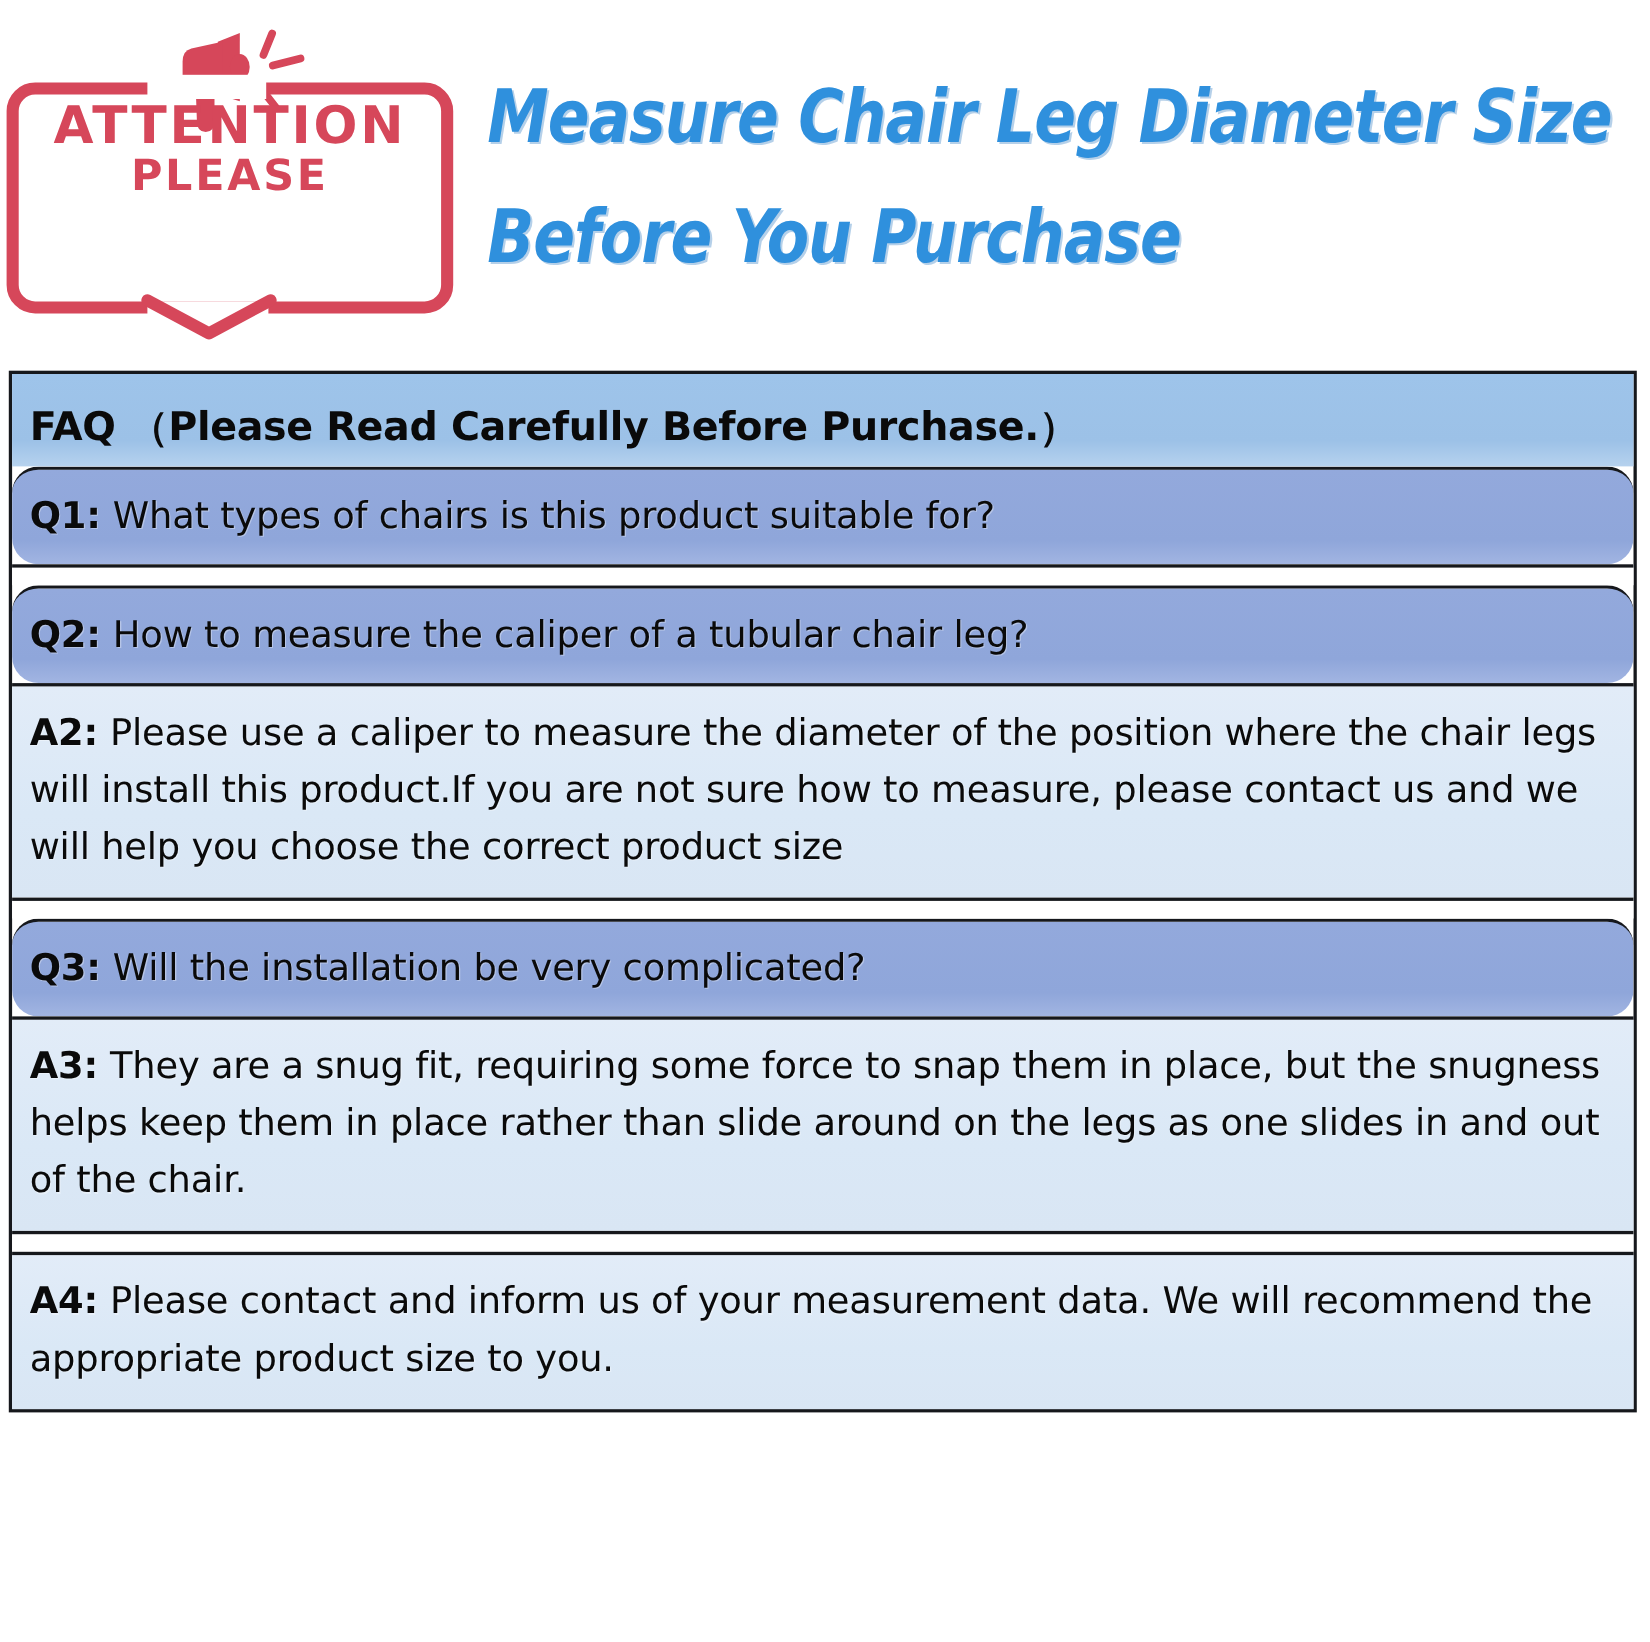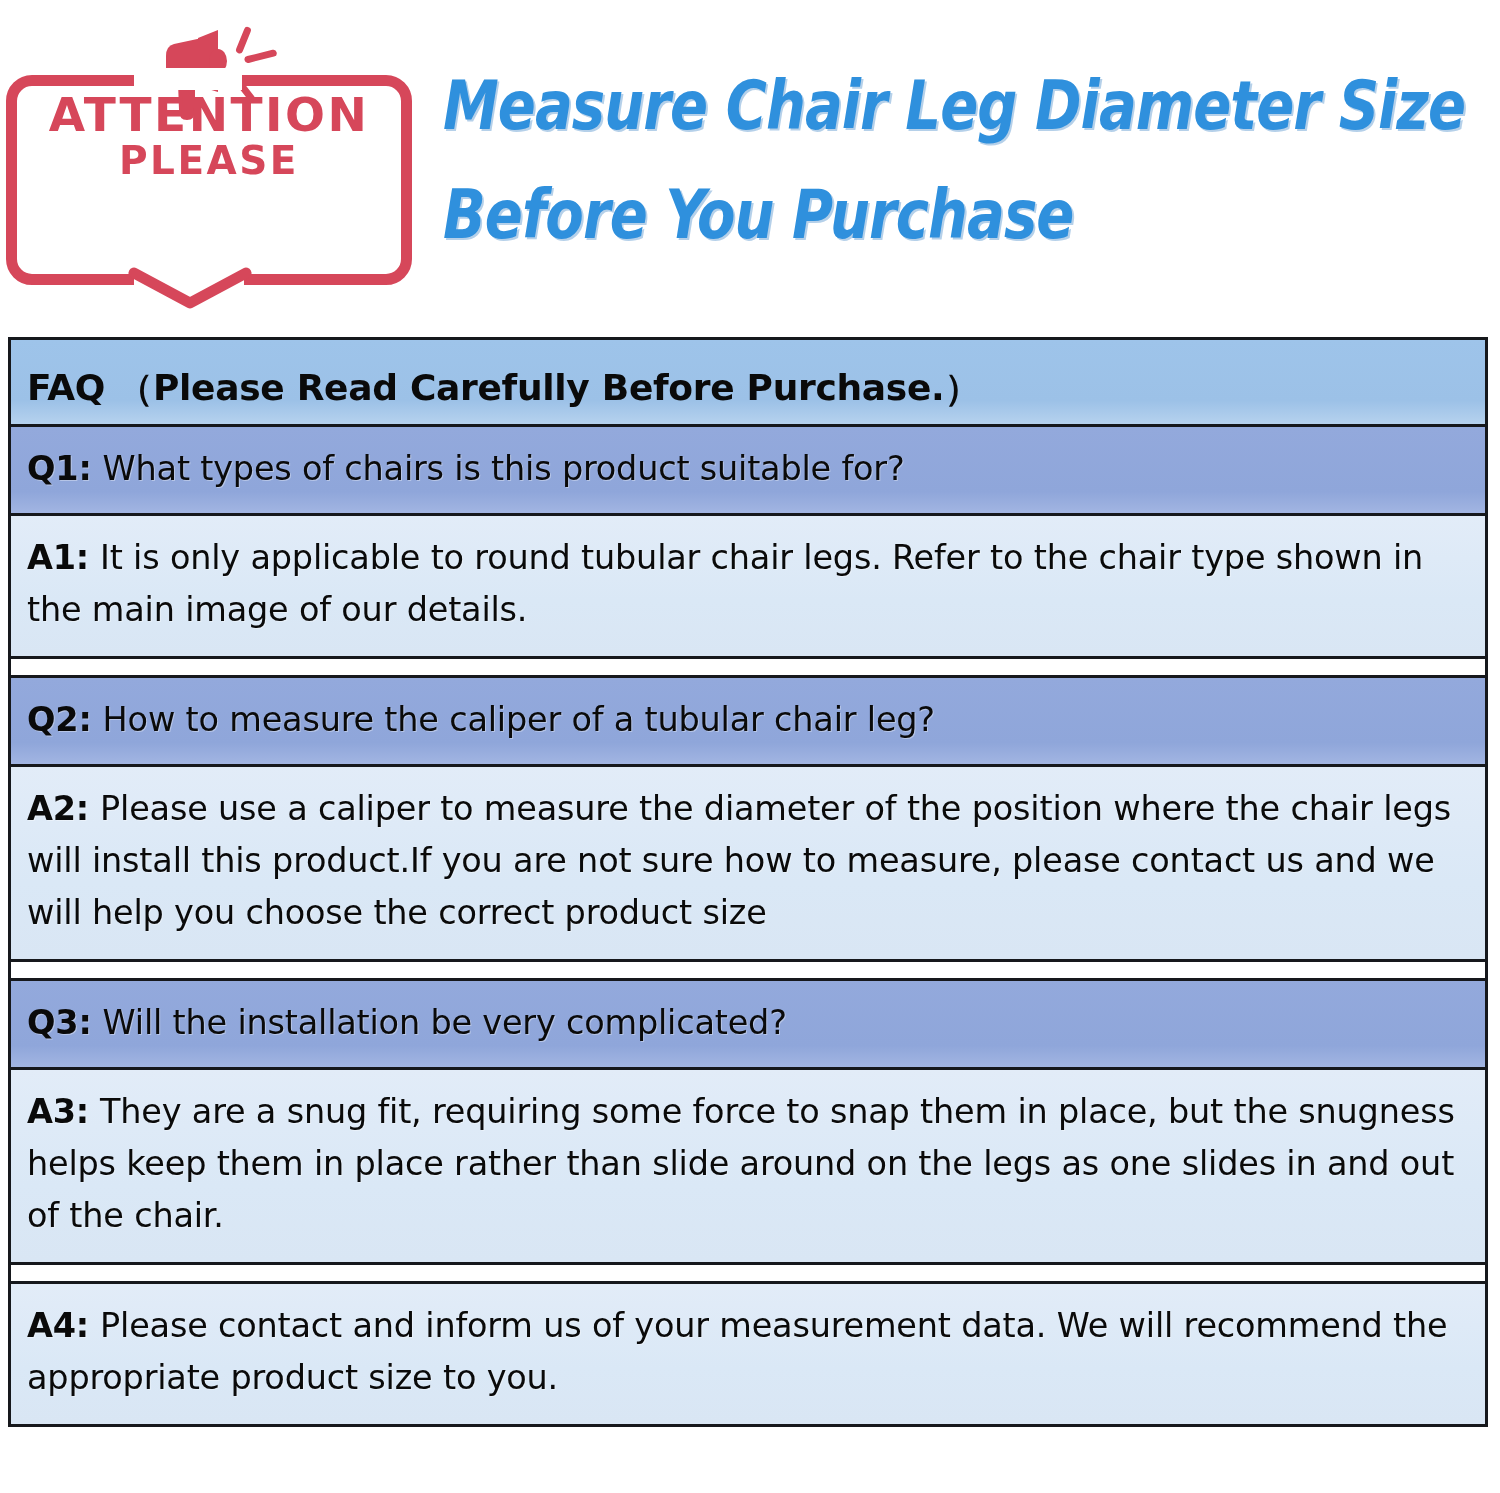--- a/index.html
+++ b/index.html
@@ -67,20 +67,21 @@
     color:#0a0a0a;
   }
   .row + .row{border-top:3px solid #16181c;}
 
   .row-head{
     background:linear-gradient(180deg,#9ec4ea 0%,#9cc1e7 72%,#b6d2ee 100%);
     height:84px;display:flex;align-items:center;
   }
   .row-q{
     background:linear-gradient(180deg,#93a9dc 0%,#8fa6da 75%,#a2b5e2 100%);
+    border-radius:24px;
   }
   .row-a{
     background:linear-gradient(180deg,#e2ecf8 0%,#dae8f6 60%,#d9e6f4 100%);
   }
   .row-spacer{
     background:#ffffff;height:19px;
   }
 
   .txt{
     font-family:"DejaVu Sans","Liberation Sans",sans-serif;
@@ -139,25 +140,20 @@
 
     <div class="row row-head">
       <span class="faq-title">FAQ （Please Read Carefully Before Purchase.）</span>
     </div>
 
     <div class="row row-q">
       <div class="txt">
         <span class="lbl">Q1:</span><span class="lbl-gap"></span><span>What types of chairs is this product suitable for?</span>
       </div>
     </div>
-    <div class="row row-a">
-      <div class="txt">
-        <span class="lbl">A1:</span><span class="lbl-gap"></span><span>It is only applicable to round tubular chair legs. Refer to the chair type shown in the main image of our details.</span>
-      </div>
-    </div>
 
     <div class="row row-spacer"></div>
 
     <div class="row row-q">
       <div class="txt">
         <span class="lbl">Q2:</span><span class="lbl-gap"></span><span>How to measure the caliper of a tubular chair leg?</span>
       </div>
     </div>
     <div class="row row-a">
       <div class="txt">

